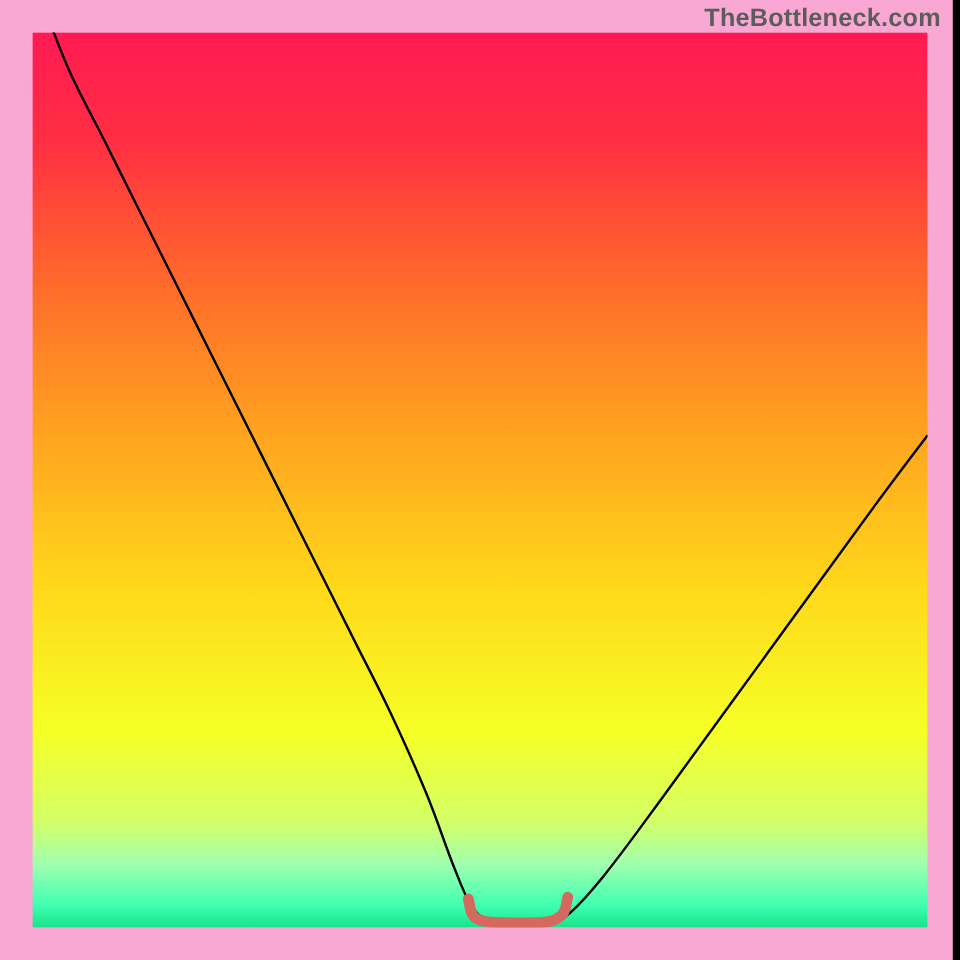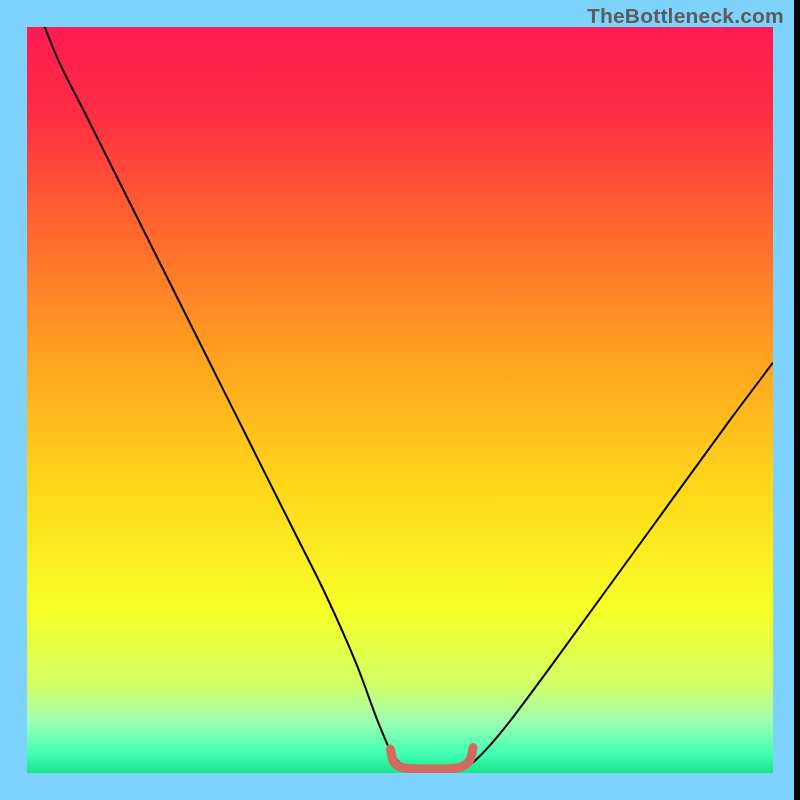--- a/index.html
+++ b/index.html
@@ -10,21 +10,21 @@
     background: #000;
     overflow: hidden;
     font-family: Arial, Helvetica, sans-serif;
   }
   .frame {
     position: absolute;
     left: 0;
     top: 0;
     width: 794px;
     height: 800px;
-    background: #7dd3fc;
+    background: #f9a8d4;
   }
   .plot {
     position: absolute;
     left: 27px;
     top: 27px;
     width: 746px;
     height: 746px;
   }
   .watermark {
     position: absolute;

